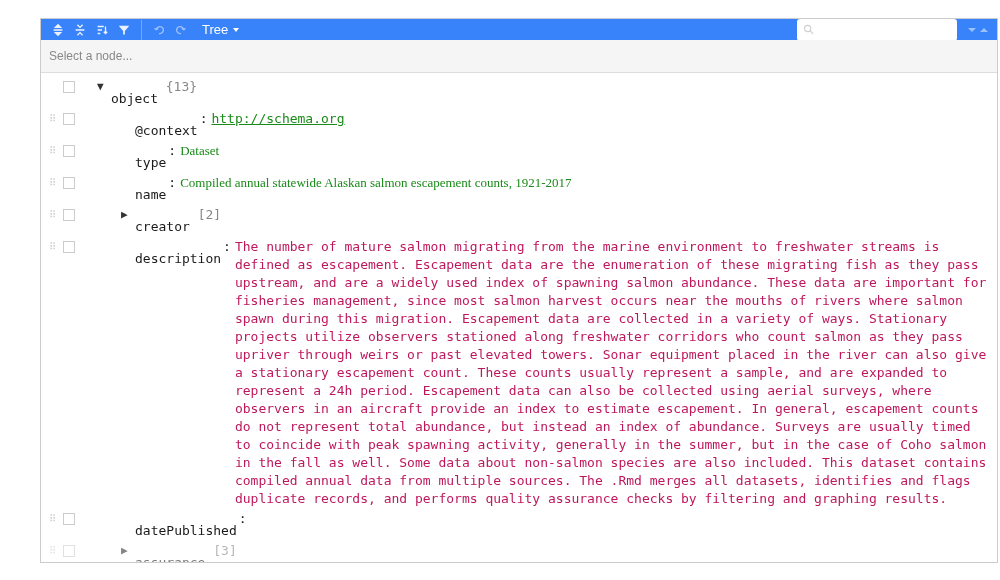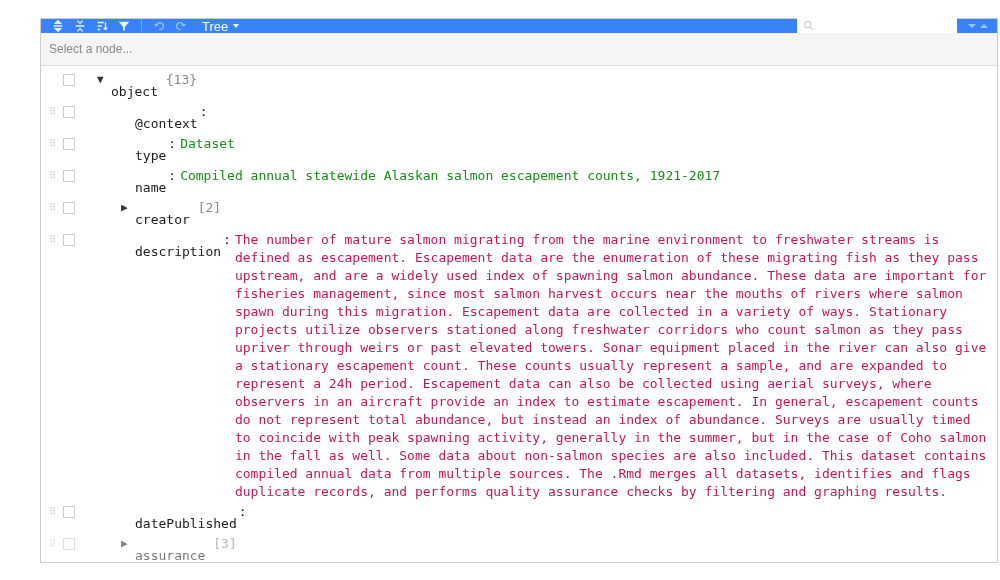--- a/index.html
+++ b/index.html
@@ -1,18 +1,18 @@
 <!DOCTYPE html>
 <html><head>
 <meta charset="utf-8">
 <style>
 * { margin: 0; padding: 0; box-sizing: border-box; }
 body { font-family: Arial, sans-serif; font-size: 13px; background: #fff; width: 1000px; height: 580px; overflow: hidden; }
 .container { border: 1px solid #ccc; width: 958px; height: 545px; margin: 18px 0 0 40px; display: flex; flex-direction: column; }
-.toolbar { background: #3883fa; height: 14px; display: flex; align-items: center; padding: 0 8px; gap: 4px; }
+.toolbar { background: #3883fa; height: 21px; display: flex; align-items: center; padding: 0 8px; gap: 4px; }
 .toolbar-icon { width: 18px; height: 18px; display: flex; align-items: center; justify-content: center; cursor: pointer; opacity: 0.9; }
 .toolbar-icon svg { width: 14px; height: 14px; }
 .divider { width: 1px; height: 20px; background: rgba(255,255,255,0.3); margin: 0 4px; }
 .tree-label { color: #fff; font-size: 13px; margin-left: 8px; cursor: pointer; display: flex; align-items: center; gap: 4px; }
 .spacer { flex: 1; }
 .search-box { background: #fff; border-radius: 3px; height: 22px; width: 160px; display: flex; align-items: center; padding: 0 6px; }
 .search-box svg { width: 14px; height: 14px; opacity: 0.4; }
 .search-box input { border: none; outline: none; font-size: 12px; width: 100%; margin-left: 4px; }
 .toolbar-right { display: flex; align-items: center; gap: 2px; margin-left: 6px; }
 .breadcrumb { background: #f5f5f5; border-bottom: 1px solid #ddd; height: 24px; display: flex; align-items: center; padding: 16px 8px; color: #888; font-size: 12px; }
@@ -20,21 +20,21 @@
 .tree-area::-webkit-scrollbar { width: 15px; }
 .tree-area::-webkit-scrollbar-track { background: #f0f0f0; }
 .tree-area::-webkit-scrollbar-thumb { background: #c0c0c0; border-radius: 2px; }
 .node { display: flex; align-items: flex-start; padding: 1px 8px; line-height: 18px; }
 .handle { width: 12px; color: #ccc; font-size: 10px; cursor: move; flex-shrink: 0; letter-spacing: -2px; }
 .menu-box { width: 12px; height: 12px; border: 1px solid #ccc; margin: 3px 6px 0 2px; flex-shrink: 0; cursor: pointer; }
 .indent { flex-shrink: 0; }
 .toggle { width: 14px; color: #333; cursor: pointer; flex-shrink: 0; font-size: 11px; }
 .key { color: #1a1a1a; margin-top: 12px; }
 .colon { color: #1a1a1a; margin: 0 4px 0 2px; }
-.val-green { color: #1a8a1a; }
+.val-green { color: #1a8a1a; font-family: Liberation Serif, serif; }
 .val-link { color: #1a8a1a; text-decoration: underline; cursor: pointer; }
 .val-count { color: #888; }
 .desc-block { display: flex; align-items: flex-start; }
 .desc-text { color: #be185d; max-width: 770px; }
 </style>
 </head>
 <body>
 
 <div class="container">
 
@@ -109,20 +109,21 @@
       <span>&nbsp;</span>
       <span class="val-count">{13}</span>
     </div>
 
     <div class="node">
       <span class="handle">⠿</span>
       <span class="menu-box"></span>
       <span class="indent" style="width:54px"></span>
       <span class="key">@context</span>
       <span class="colon">:</span>
+      <span class="val-link">http://schema.org</span>
     </div>
 
     <div class="node">
       <span class="handle">⠿</span>
       <span class="menu-box"></span>
       <span class="indent" style="width:54px"></span>
       <span class="key">type</span>
       <span class="colon">:</span>
       <span class="val-green">Dataset</span>
     </div>

